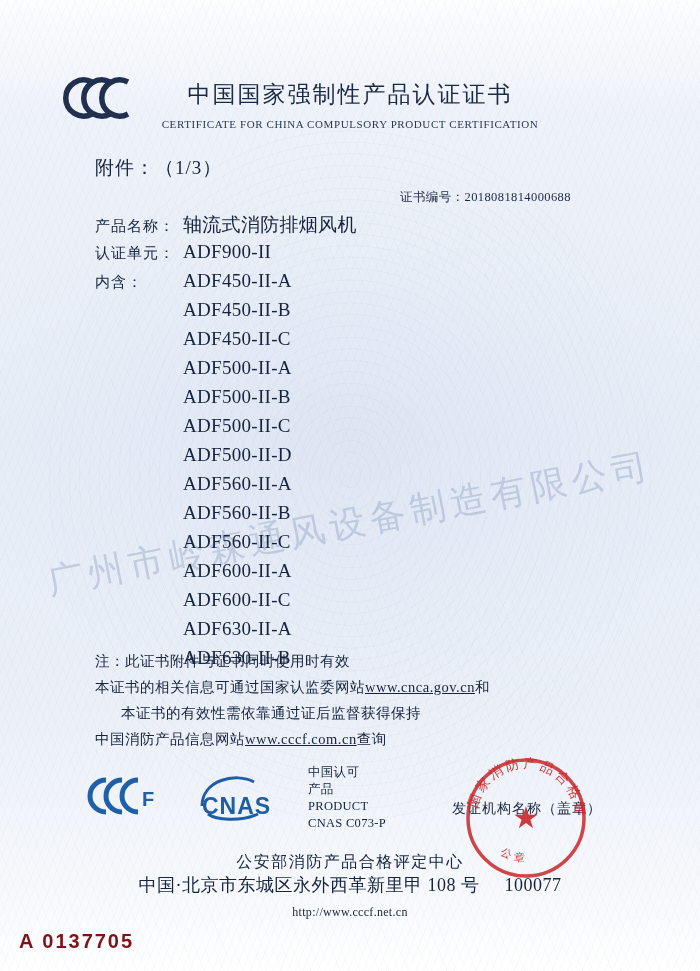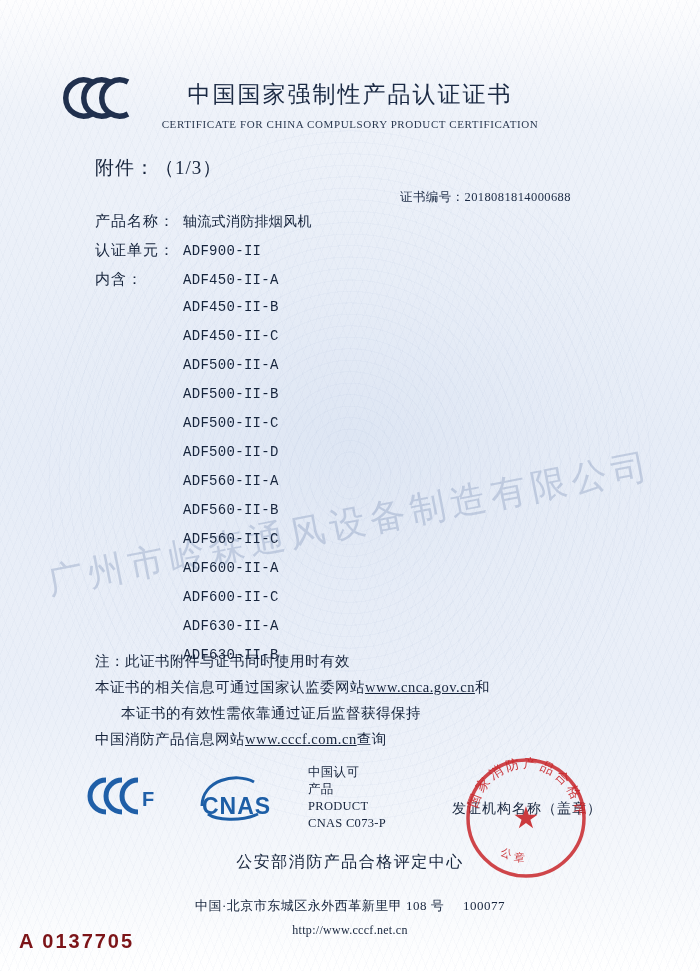--- a/index.html
+++ b/index.html
@@ -118,24 +118,24 @@
     height: 29px;
   }
   .field-label {
     width: 88px;
     font-size: 15px;
     color: #16243c;
     letter-spacing: 1px;
     flex: 0 0 88px;
   }
   .field-value {
-    font-size: 14px;
+    font-size: 19px;
     color: #16243c;
     letter-spacing: 0.3px;
-    font-family: Liberation Mono, monospace;
+    font-family: Liberation Serif, serif;
   }
 
   .notes {
     position: absolute;
     left: 95px;
     top: 648px;
     width: 520px;
   }
   .note-line {
     font-size: 14.5px;
@@ -200,22 +200,22 @@
     left: 0; right: 0;
     top: 852px;
     text-align: center;
   }
   .footer-org {
     font-size: 16px;
     color: #16243c;
     letter-spacing: 1.5px;
   }
   .footer-addr {
-    margin-top: 24px;
-    font-size: 13px;
+    margin-top: 0;
+    font-size: 18px;
     color: #16243c;
     letter-spacing: 0.5px;
   }
   .footer-url {
     margin-top: 8px;
     font-size: 12px;
     color: #16243c;
     letter-spacing: 0.3px;
   }
 

